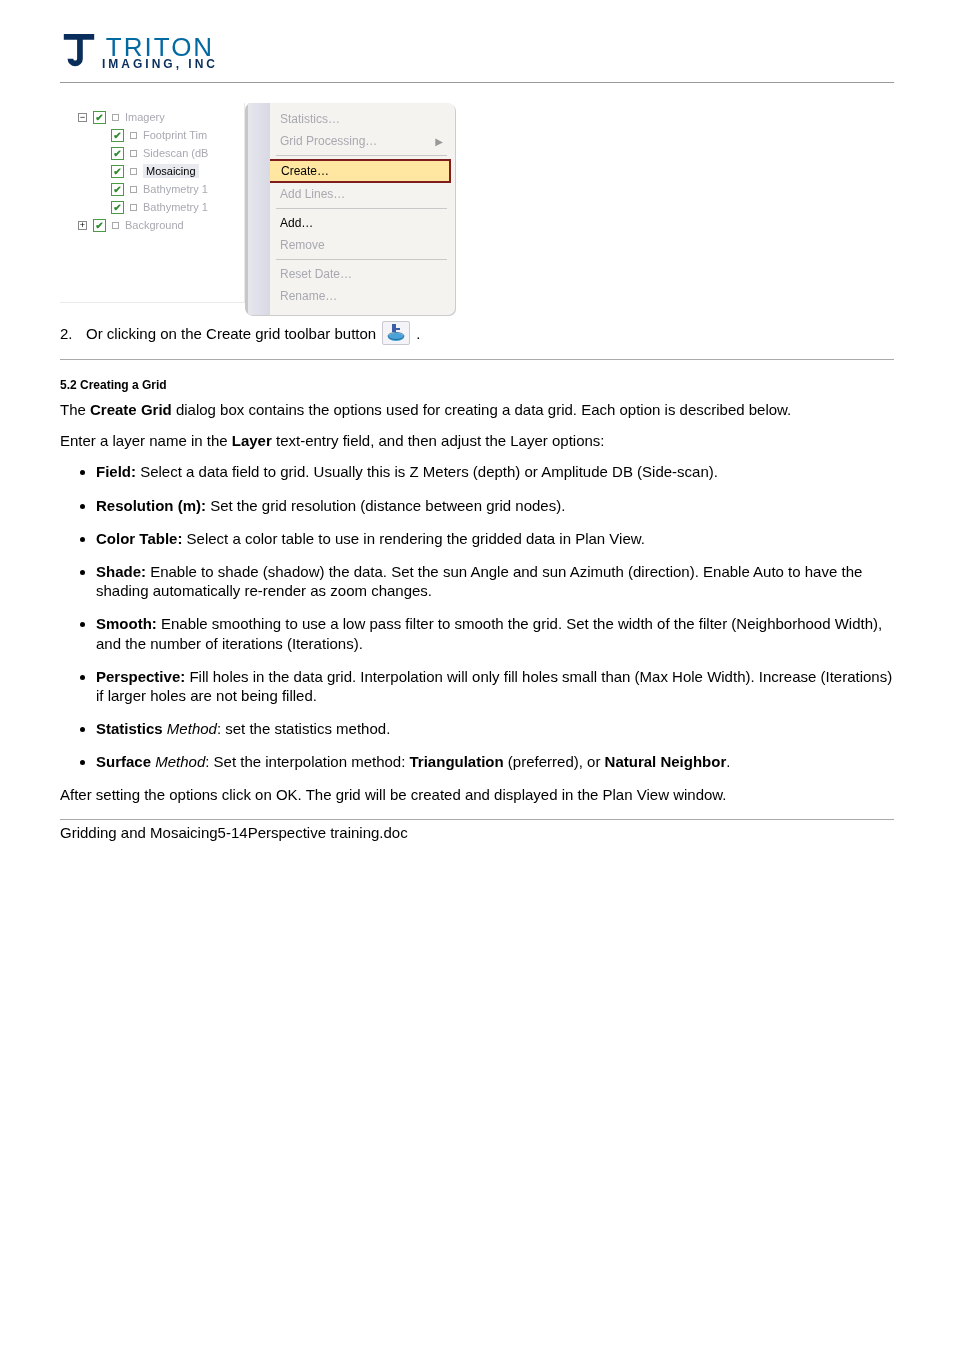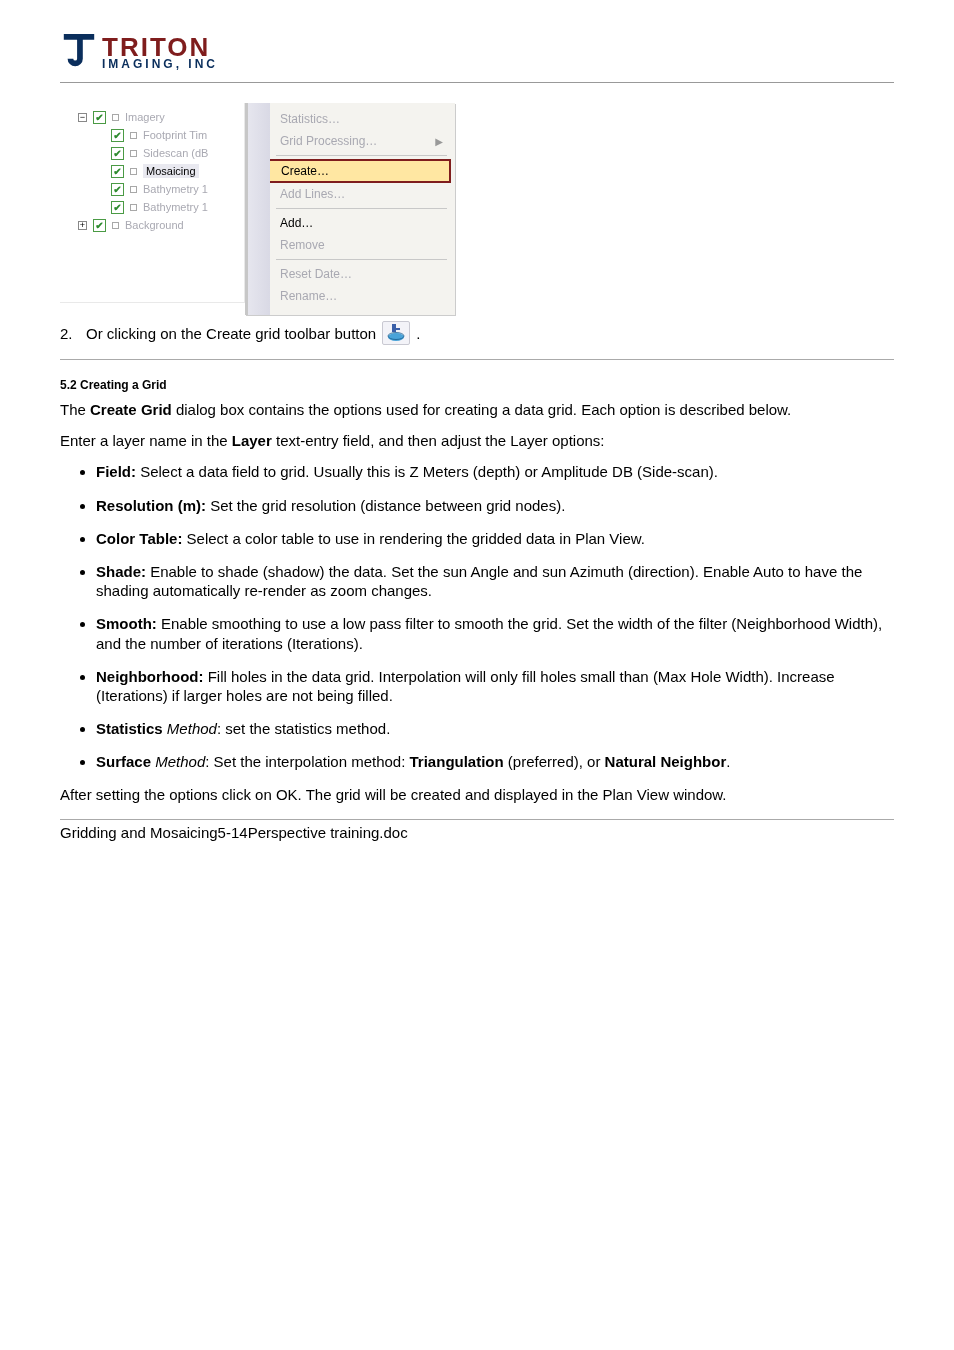--- a/index.html
+++ b/index.html
@@ -9,21 +9,21 @@
     color: #000;
     background: #fff;
     width: 954px;
     margin: 0 auto;
     padding: 30px 60px 40px 60px;
     position: relative;
   }
   .logo-row { display: flex; align-items: center; border-bottom: 1px solid #999; padding-bottom: 6px; margin-bottom: 20px; }
   .logo-mark { width: 38px; height: 46px; margin-right: 4px; }
   .logo-text { line-height: 0.9; }
-  .logo-main { font-family: Arial, sans-serif; font-weight: 700; font-size: 26px; letter-spacing: 2px; color: #7f1d1d; }
+  .logo-main { font-family: Arial, sans-serif; font-weight: 400; font-size: 26px; letter-spacing: 2px; color: #0369a1; text-align: center; }
   .logo-sub  { font-family: Liberation Sans, sans-serif; font-weight: 800; font-size: 12px; letter-spacing: 3px; color: #0a2e5c; }
 
   .figure-row { display: flex; gap: 0; margin-bottom: 4px; }
 
   .tree-pane {
     width: 185px; height: 200px; background: #fff; border: 1px solid #e9e9e9;
     border-left: none; border-top: none; font-family: Tahoma, Arial, sans-serif;
     font-size: 11px; color: #a9a9b2; padding: 5px 0 0 0; overflow: hidden;
     position: relative;
   }
@@ -52,21 +52,21 @@
     width: 210px; background: #f4f3ef;
     border-left: 3px solid #c7c7c7;
     font-family: Tahoma, Arial, sans-serif; font-size: 12px;
     padding: 5px 4px 8px 4px;
     box-shadow: 1px 1px 0 #ccc;
   }
   .menu-strip {
     position: absolute; left: 0; top: 0; bottom: 0; width: 22px;
     background: linear-gradient(to right,#e6e6ee,#d9d9e5);
   }
-  .menu-pane { position: relative; }
+  .menu-pane { position: relative; border-radius: 7px; }
   .menu-item {
     display: flex; align-items: center; justify-content: space-between;
     padding: 4px 8px 4px 28px; color: #a9a9b2;
   }
   .menu-item.enabled { color: #000; }
   .menu-item.highlight {
     background: #ffe7a2; border: 2px solid #7f1d1d; color: #000;
     padding: 3px 20px 3px 27px;
   }
   .menu-sep { height: 1px; background: #c8c8c8; margin: 3px 4px 3px 24px; }
@@ -211,21 +211,21 @@
 <p class="body">
   <span>Enter a layer name in the </span><span class="b">Layer</span><span> text-entry field, and then adjust the Layer options:</span>
 </p>
 
 <ul class="opts">
   <li><span class="b">Field:</span><span> Select a data field to grid. Usually this is Z Meters (depth) or Amplitude DB (Side-scan).</span></li>
   <li><span class="b">Resolution (m):</span><span> Set the grid resolution (distance between grid nodes).</span></li>
   <li><span class="b">Color Table:</span><span> Select a color table to use in rendering the gridded data in Plan View.</span></li>
   <li><span class="b">Shade:</span><span> Enable to shade (shadow) the data. Set the sun Angle and sun Azimuth (direction). Enable Auto to have the shading automatically re-render as zoom changes.</span></li>
   <li><span class="b">Smooth:</span><span> Enable smoothing to use a low pass filter to smooth the grid. Set the width of the filter (Neighborhood Width), and the number of iterations (Iterations).</span></li>
-  <li><span class="b">Neighborhood:</span><span> Fill holes in the data grid. Interpolation will only fill holes small than (Max Hole Width). Increase (Iterations) if larger holes are not being filled.</span></li>
+  <li><span class="b">Perspective:</span><span> Fill holes in the data grid. Interpolation will only fill holes small than (Max Hole Width). Increase (Iterations) if larger holes are not being filled.</span></li>
   <li><span class="b">Statistics</span><span class="i"> Method</span><span>: set the statistics method.</span></li>
   <li>
     <span class="b">Surface</span><span class="i"> Method</span><span>: Set the interpolation method: </span><span class="b">Triangulation</span><span> (preferred), or</span>
     <span class="b">Natural Neighbor</span><span>.</span>
   </li>
 </ul>
 
 <p class="body" style="margin-top:14px;">After setting the options click on OK. The grid will be created and displayed in the Plan View window.</p>
 
 <hr class="footer-hr">

